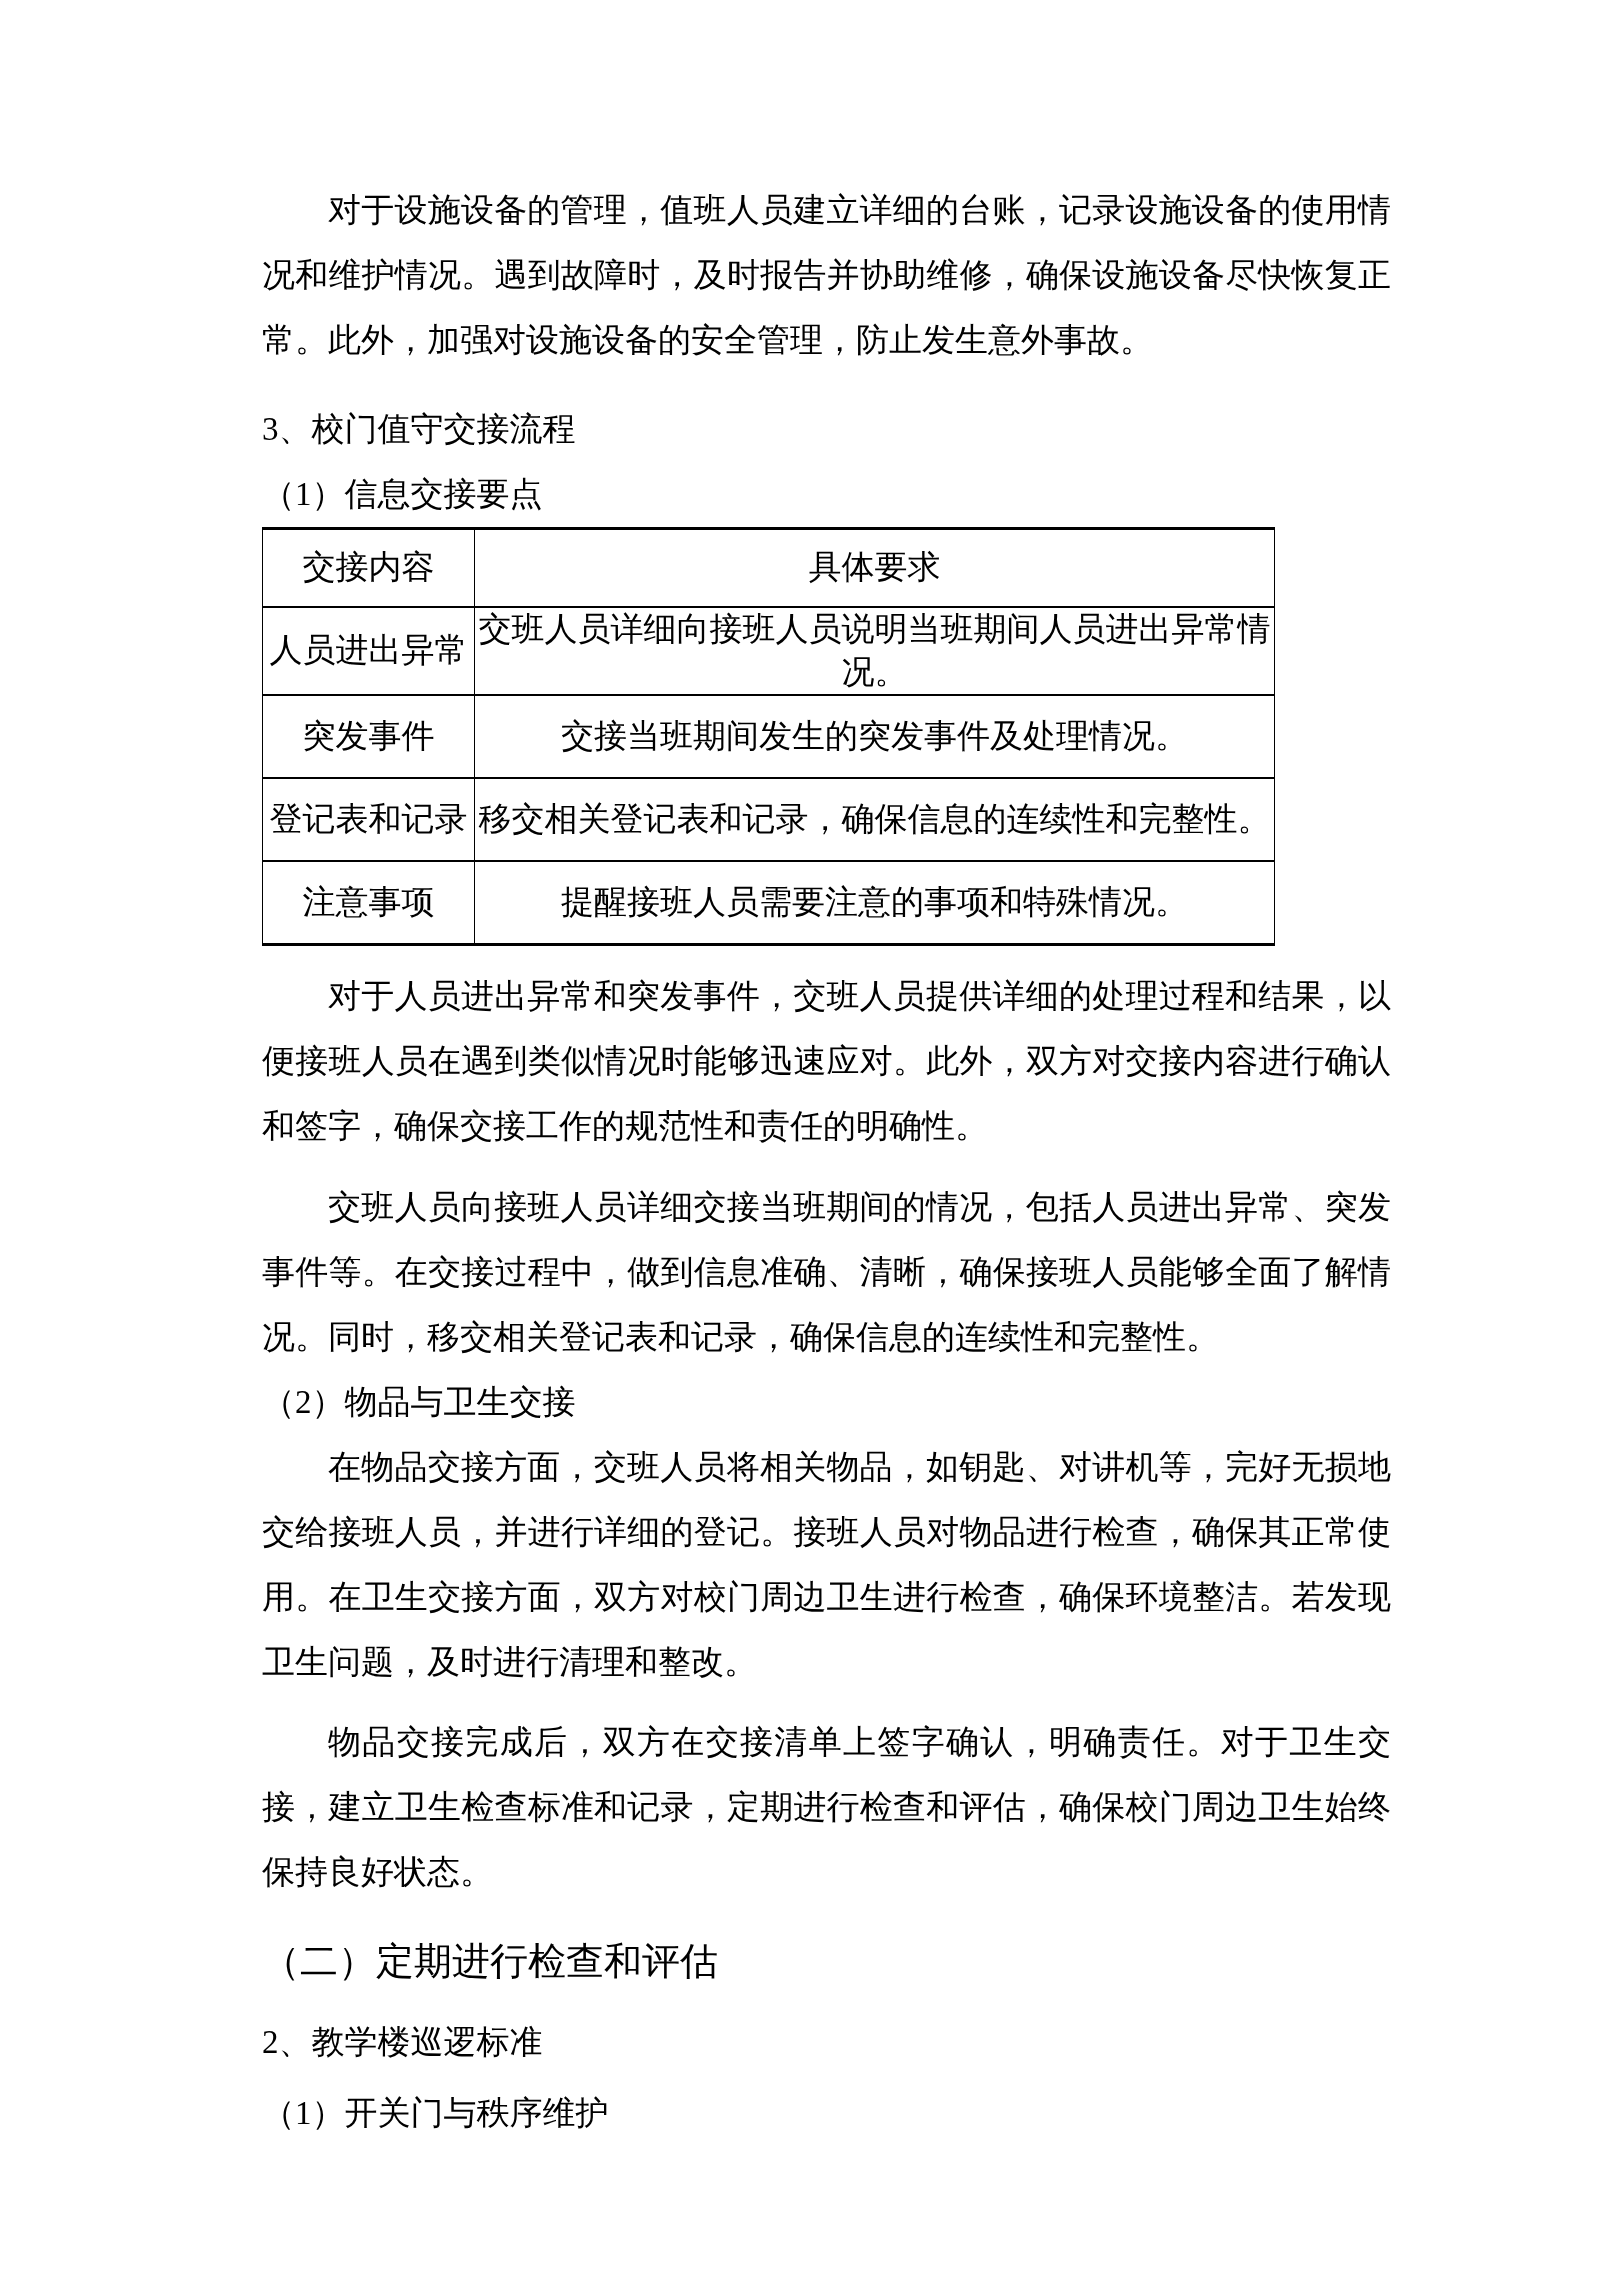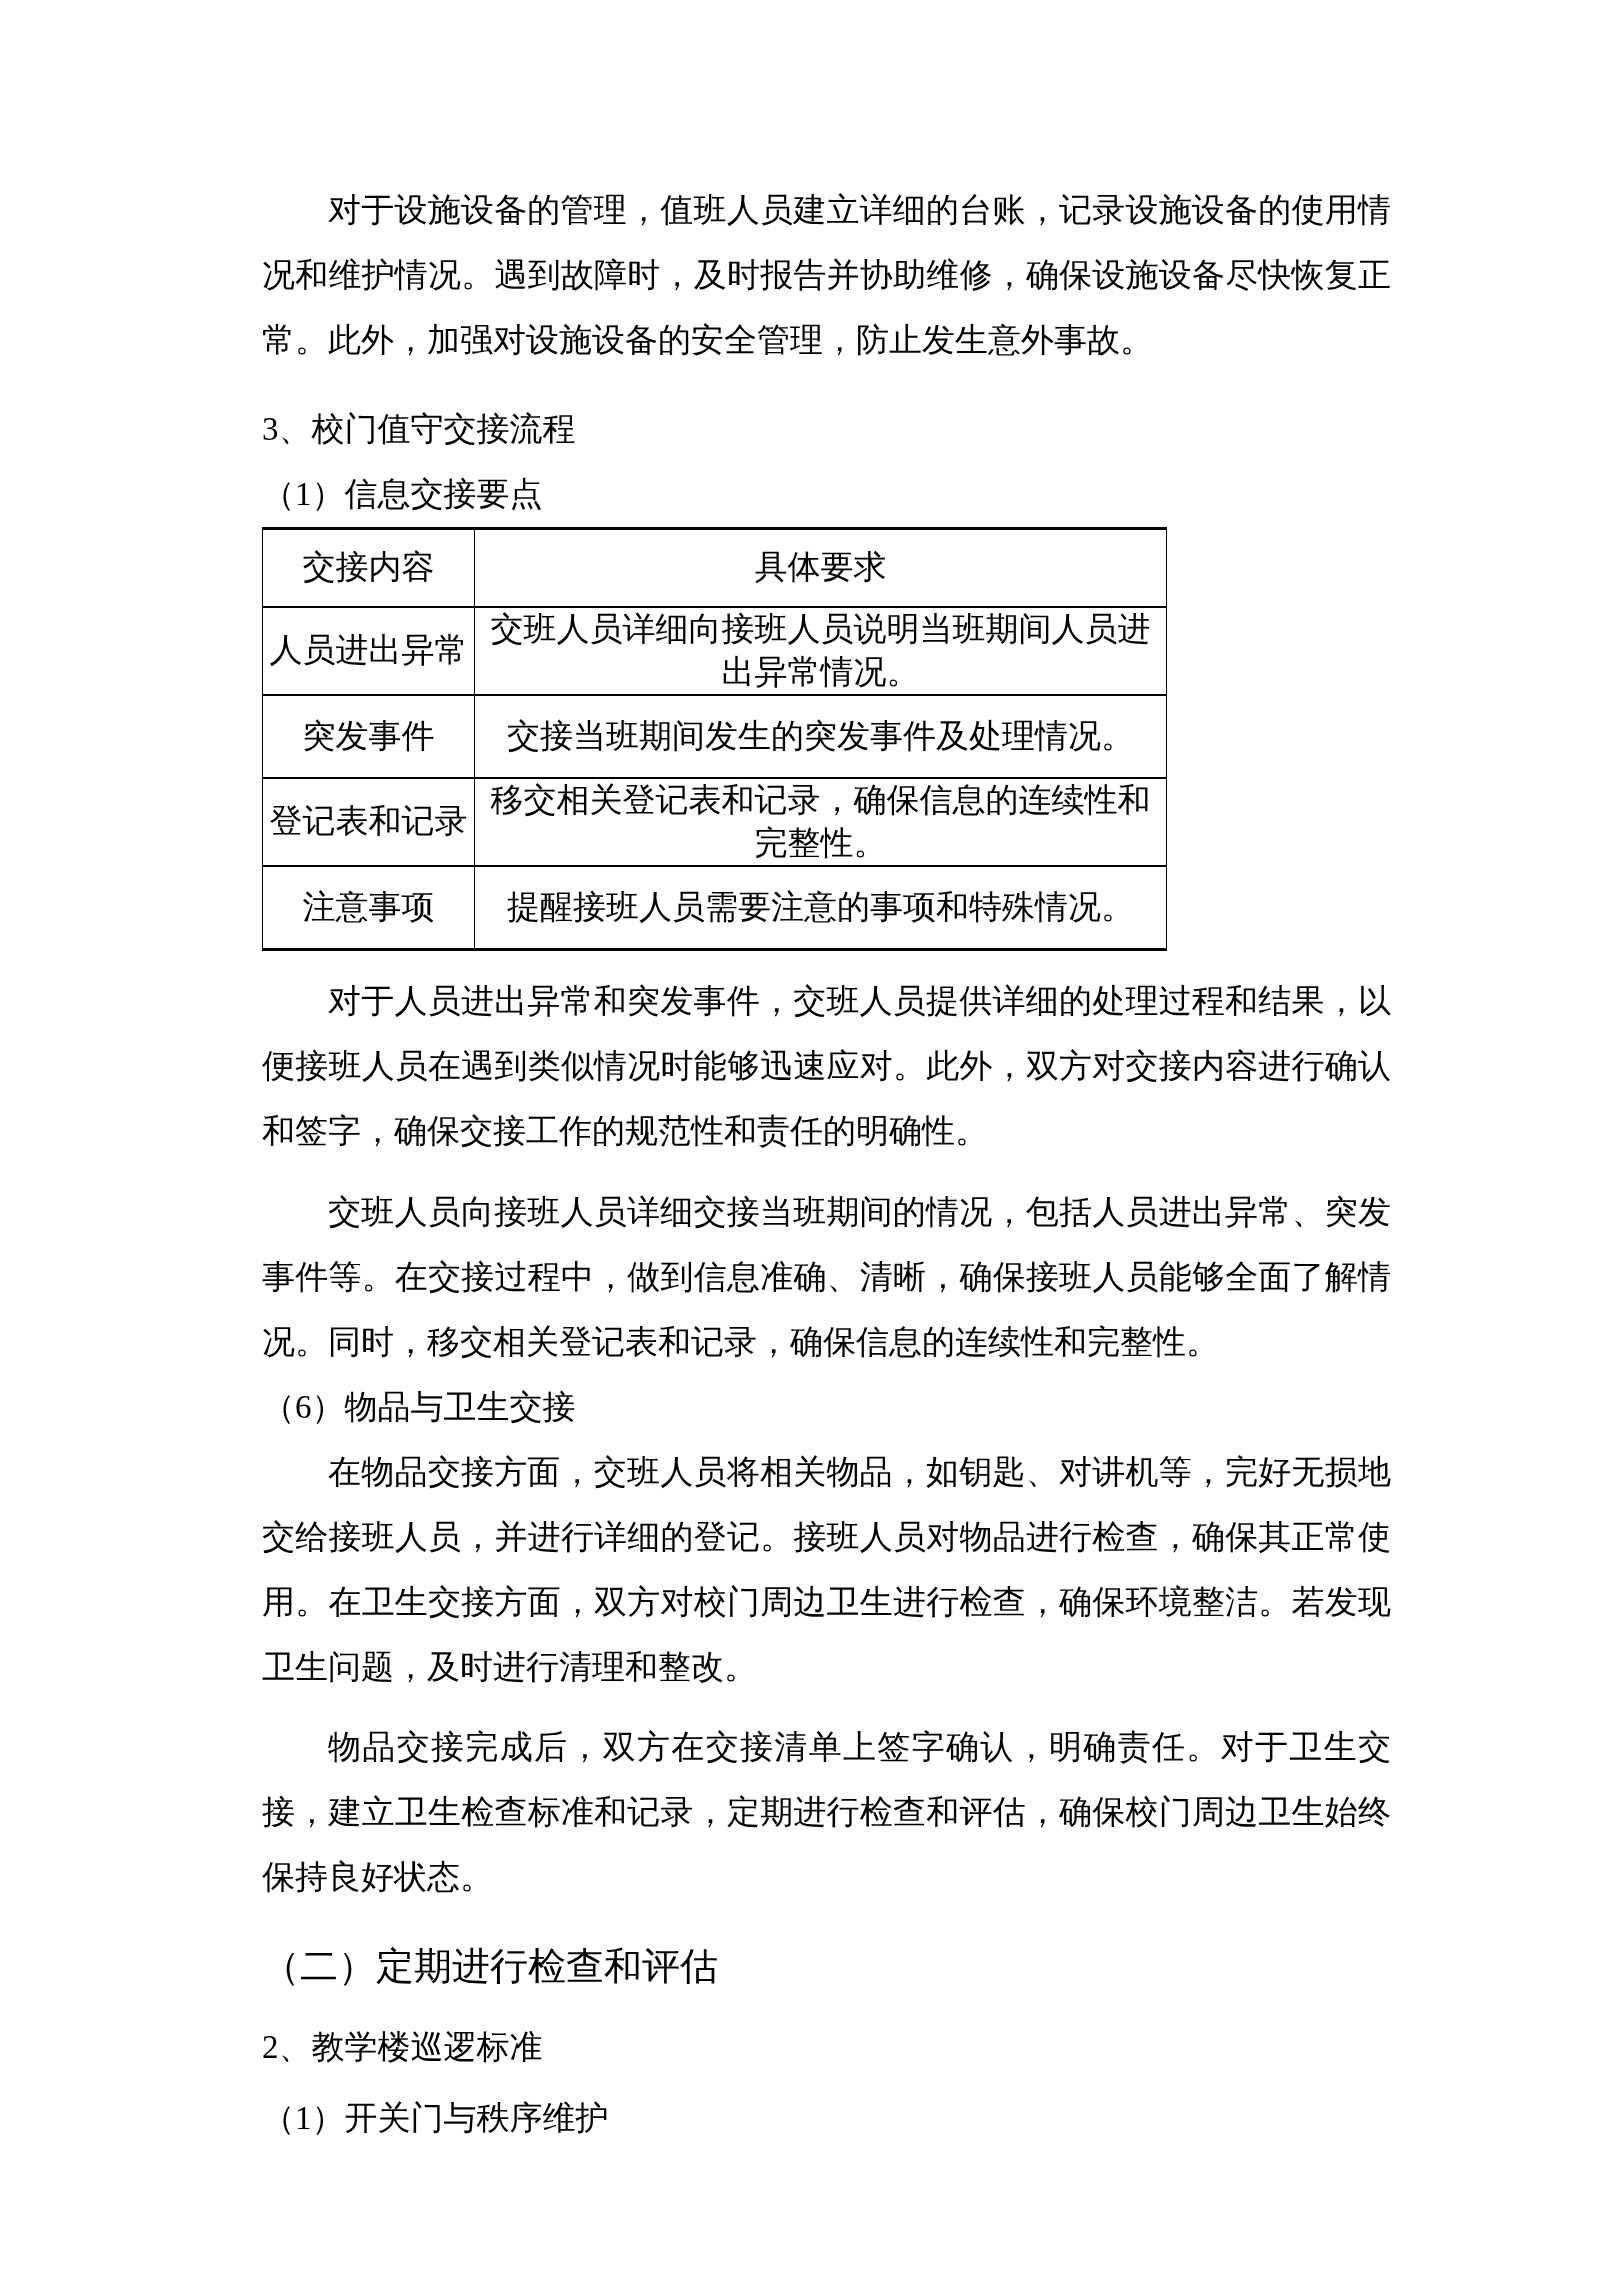--- a/index.html
+++ b/index.html
@@ -49,21 +49,21 @@
   }
   .h-num-b        { margin-top: 13px; }   
   .h-sub-c        { margin-top: 6.5px; }   
   .p2 { margin-top: 15.7px; }
   .p3 { margin-top: 18.3px; }
   .p5 { margin-top: 15.7px; font-family: Liberation Serif, serif; }
 
   table.htable {
     border-collapse: collapse;
     table-layout: fixed;
-    width: 905px;
+    width: 1013px;
     margin: 0;
     border-top: 3.3px solid #000;
     border-bottom: 3.3px solid #000;
   }
   table.htable th,
   table.htable td {
     border-left: 1.3px solid #000;
     border-right: 1.3px solid #000;
     border-top: 2.6px solid #000;
     border-bottom: 2.6px solid #000;
@@ -118,21 +118,21 @@
         <td>注意事项</td>
         <td>提醒接班人员需要注意的事项和特殊情况。</td>
       </tr>
     </tbody>
   </table>
 
   <p class="body-par p3">对于人员进出异常和突发事件，交班人员提供详细的处理过程和结果，以便接班人员在遇到类似情况时能够迅速应对。此外，双方对交接内容进行确认和签字，确保交接工作的规范性和责任的明确性。</p>
 
   <p class="body-par p2">交班人员向接班人员详细交接当班期间的情况，包括人员进出异常、突发事件等。在交接过程中，做到信息准确、清晰，确保接班人员能够全面了解情况。同时，移交相关登记表和记录，确保信息的连续性和完整性。</p>
 
-  <h4 class="heading h-sub-b">（6）物品与卫生交接</h4>
+  <h4 class="heading h-sub-b">（2）物品与卫生交接</h4>
 
   <p class="body-par p4">在物品交接方面，交班人员将相关物品，如钥匙、对讲机等，完好无损地交给接班人员，并进行详细的登记。接班人员对物品进行检查，确保其正常使用。在卫生交接方面，双方对校门周边卫生进行检查，确保环境整洁。若发现卫生问题，及时进行清理和整改。</p>
 
   <p class="body-par p5">物品交接完成后，双方在交接清单上签字确认，明确责任。对于卫生交接，建立卫生检查标准和记录，定期进行检查和评估，确保校门周边卫生始终保持良好状态。</p>
 
   <h2 class="heading h-major">（二）定期进行检查和评估</h2>
 
   <h3 class="heading h-num-b">2、教学楼巡逻标准</h3>
 
   <h4 class="heading h-sub-c">（1）开关门与秩序维护</h4>

